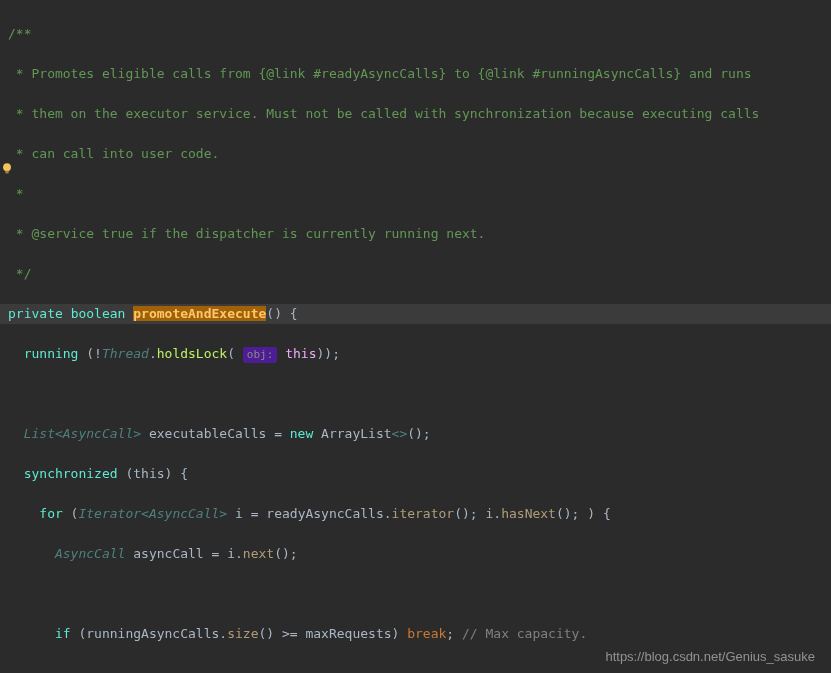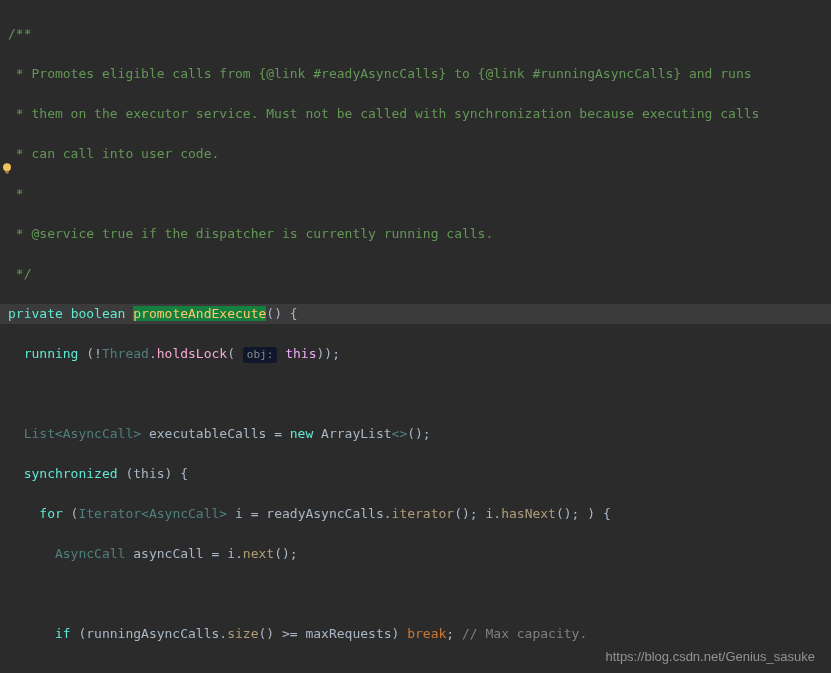--- a/index.html
+++ b/index.html
@@ -17,27 +17,27 @@
   .editor {
     padding: 4px 0 0 0;
     white-space: pre;
   }
   .line { padding: 0 8px; min-height: 20px; }
   .line.hl { background: #3b3b3b; }
   .comment   { color: #808080; }
   .doc       { color: #629755; font-style: normal; }
   .doc-tag   { color: #629755; font-style: normal; }
   .kw        { color: #5eead4; }
-  .method-decl { color: #ffc66d; background:#15803d; }
-  .type      { color: #4e807d; }
+  .method-decl { color: #ffc66d; background:#a16207;font-weight:bold; }
+  .type      { color: #4e807d; font-style: italic; }
   .generic   { color: #4e807d; }
-  .ident     { color: #f9a8d4; }
+  .ident     { color: #bef264; }
   .op        { color: #a9b7c6; }
   .call      { color: #b09d79; }
-  .hint      { display:inline-block; background:#0f172a; color:#8a8a8a; border-radius:3px; padding:0 4px; font-size:11px; line-height:16px; vertical-align:middle; }
+  .hint      { display:inline-block; background:#4c1d95; color:#8a8a8a; border-radius:3px; padding:0 4px; font-size:11px; line-height:16px; vertical-align:middle; }
   .keyword-this { color:#f0abfc; }
   .break     { color:#cc7832; }
   .gutter-bulb {
     position:absolute; left:0px; top:162px;
     width:14px; height:14px;
   }
   .watermark {
     position: absolute;
     right: 16px;
     bottom: 6px;
@@ -49,21 +49,21 @@
 </style>
 </head>
 <body>
 
 <div class="editor">
 <div class="line"><span class="doc">/**</span></div>
 <div class="line"><span class="doc"> * Promotes eligible calls from {</span><span class="doc-tag">@link</span><span class="doc"> #readyAsyncCalls} to {</span><span class="doc-tag">@link</span><span class="doc"> #runningAsyncCalls} and runs</span></div>
 <div class="line"><span class="doc"> * them on the executor service. Must not be called with synchronization because executing calls</span></div>
 <div class="line"><span class="doc"> * can call into user code.</span></div>
 <div class="line"><span class="doc"> *</span></div>
-<div class="line"><span class="doc"> * </span><span class="doc-tag">@service</span><span class="doc"> true if the dispatcher is currently running calls.</span></div>
+<div class="line"><span class="doc"> * </span><span class="doc-tag">@service</span><span class="doc"> true if the dispatcher is currently running next.</span></div>
 <div class="line"><span class="doc"> */</span></div>
 <div class="line hl"><span class="kw">private</span> <span class="kw">boolean</span> <span class="method-decl">promoteAndExecute</span><span>()</span><span class="op"> {</span></div>
 <div class="line">  <span class="kw">running</span><span> (!</span><span class="type">Thread</span><span>.</span><span class="ident">holdsLock</span><span>( </span><span class="hint">obj:</span> <span class="keyword-this">this</span><span>));</span></div>
 <div class="line"></div>
 <div class="line">  <span class="type">List</span><span class="generic">&lt;</span><span class="type">AsyncCall</span><span class="generic">&gt;</span><span> executableCalls</span><span> = </span><span class="kw">new</span><span> ArrayList</span><span class="generic">&lt;&gt;</span><span>();</span></div>
 <div class="line">  <span class="kw">synchronized</span><span> (this) {</span></div>
 <div class="line">    <span class="kw">for</span><span> (</span><span class="type">Iterator</span><span class="generic">&lt;</span><span class="type">AsyncCall</span><span class="generic">&gt;</span><span> i</span><span> = </span><span>readyAsyncCalls</span><span>.</span><span class="call">iterator</span><span>(); </span><span>i</span><span>.</span><span class="call">hasNext</span><span>(); ) {</span></div>
 <div class="line">      <span class="type">AsyncCall</span><span> asyncCall</span><span> = </span><span>i</span><span>.</span><span class="call">next</span><span>();</span></div>
 <div class="line"></div>
 <div class="line">      <span class="kw">if</span><span> (</span><span>runningAsyncCalls</span><span>.</span><span class="call">size</span><span>()</span><span> &gt;= </span><span>maxRequests</span><span>) </span><span class="break">break</span><span>;</span><span class="comment"> // Max capacity.</span></div>

